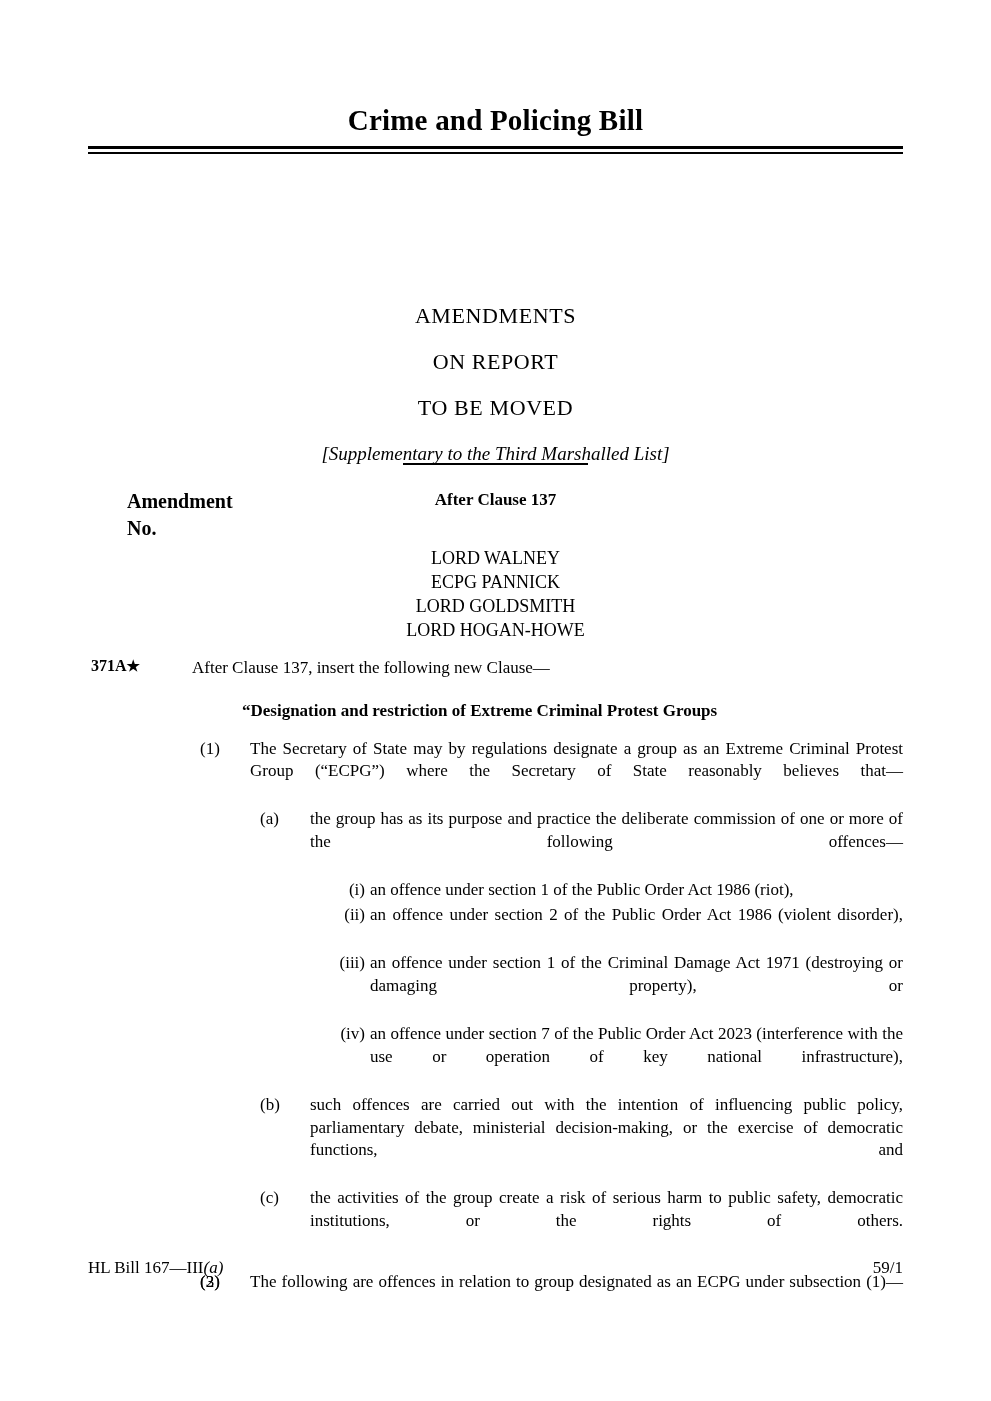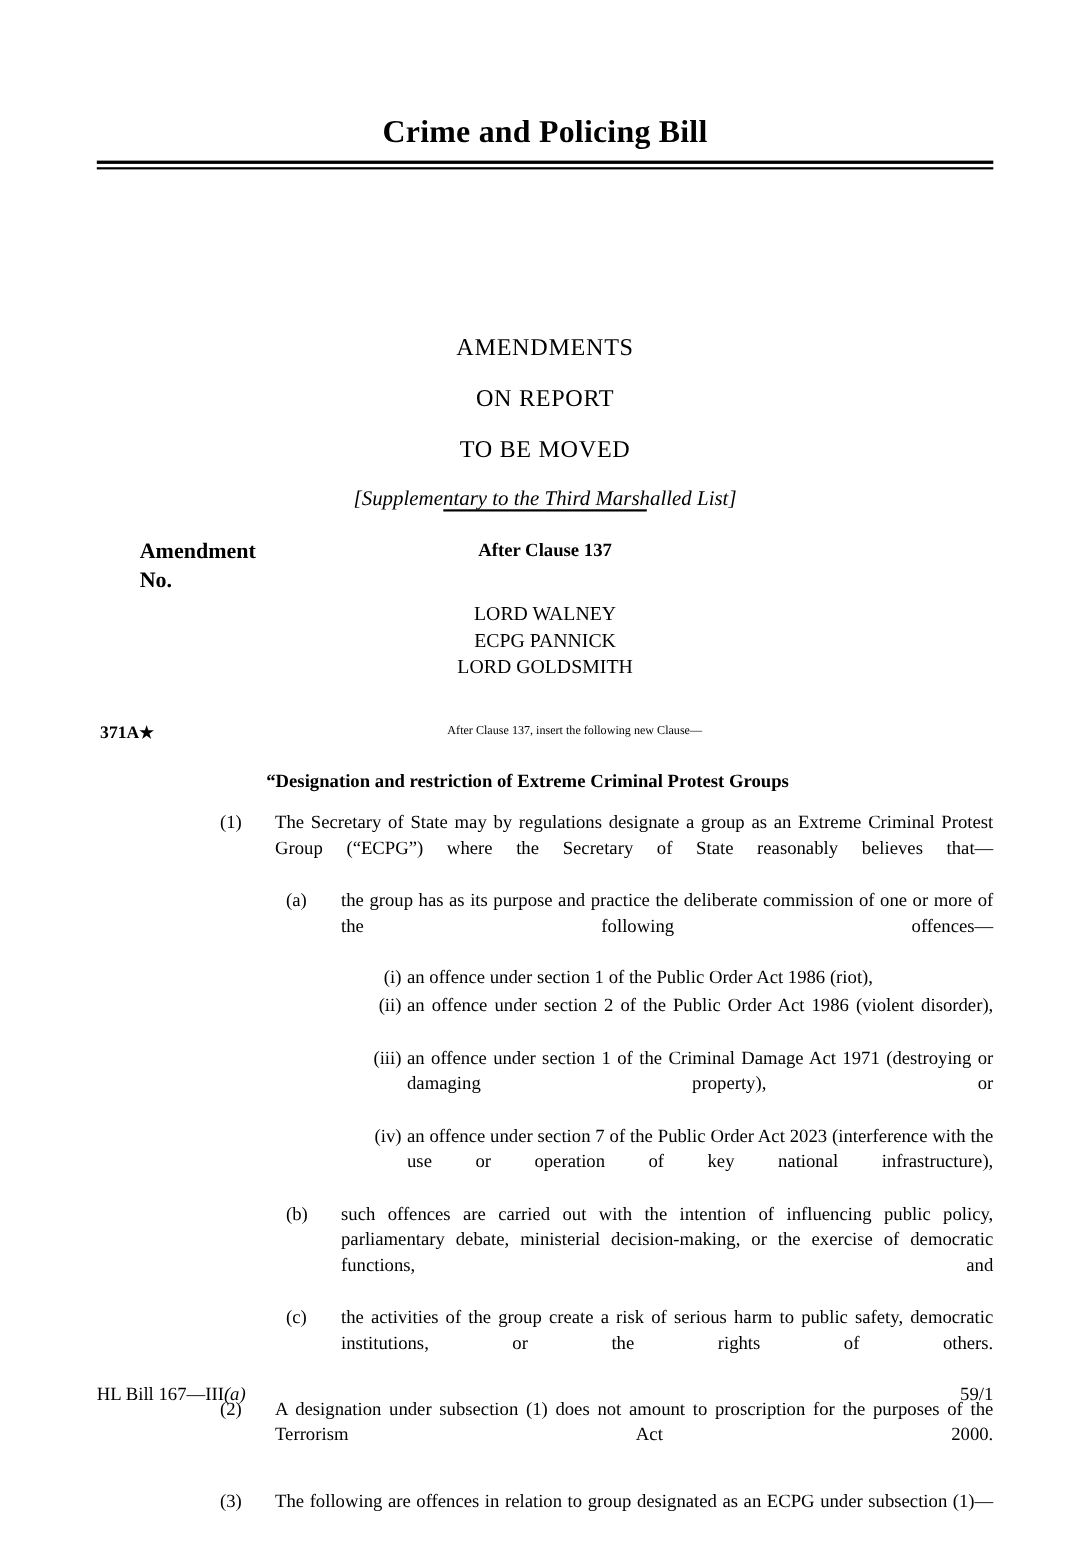--- a/index.html
+++ b/index.html
@@ -126,24 +126,23 @@
   .amend-num {
     position: absolute;
     left: 3px;
     top: 0;
     font-size: 16px;
     font-weight: bold;
     white-space: nowrap;
   }
   .amend-num .star { font-size: 15px; }
   .instruction {
-    margin-left: 54px;
-    font-size: 11px;
+    margin-left: 104px;
+    font-size: 17px;
     line-height: 1.34;
-    text-align: center;
   }
 
   .clause-title {
     margin-top: 20px;
     margin-left: 154px;
     font-size: 17px;
     font-weight: bold;
     line-height: 1.34;
   }
 
@@ -239,20 +238,21 @@
     <div>Amendment</div>
     <div>No.</div>
   </div>
 
   <div class="clause-ref">After Clause 137</div>
 
   <div class="sponsors">
     <div>LORD WALNEY</div>
     <div>ECPG PANNICK</div>
     <div>LORD GOLDSMITH</div>
+    <div>LORD HOGAN-HOWE</div>
   </div>
 
   <div class="amend-body">
 
     <div class="amend-row">
       <div class="amend-num"><span>371A</span><span class="star">★</span></div>
       <div class="instruction">After Clause 137, insert the following new Clause—</div>
     </div>
 
     <div class="clause-title">“Designation and restriction of Extreme Criminal Protest Groups</div>
@@ -292,21 +292,20 @@
       <span class="nolast">such offences are carried out with the intention of influencing public policy, parliamentary debate, ministerial decision-making, or the exercise of democratic functions, and</span>
     </div>
 
     <div class="lvl2">
       <span class="mk">(c)</span>
       <span class="nolast">the activities of the group create a risk of serious harm to public safety, democratic institutions, or the rights of others.</span>
     </div>
 
     <div class="lvl1">
       <span class="mk">(2)</span>
-      <span class="nolast">A designation under subsection (1) does not amount to proscription for the purposes of the Terrorism Act 2000.</span>
     </div>
 
     <div class="lvl1">
       <span class="mk">(3)</span>
       <span class="nolast">The following are offences in relation to group designated as an ECPG under subsection (1)—</span>
     </div>
 
   </div>
 
   <div class="footer">

